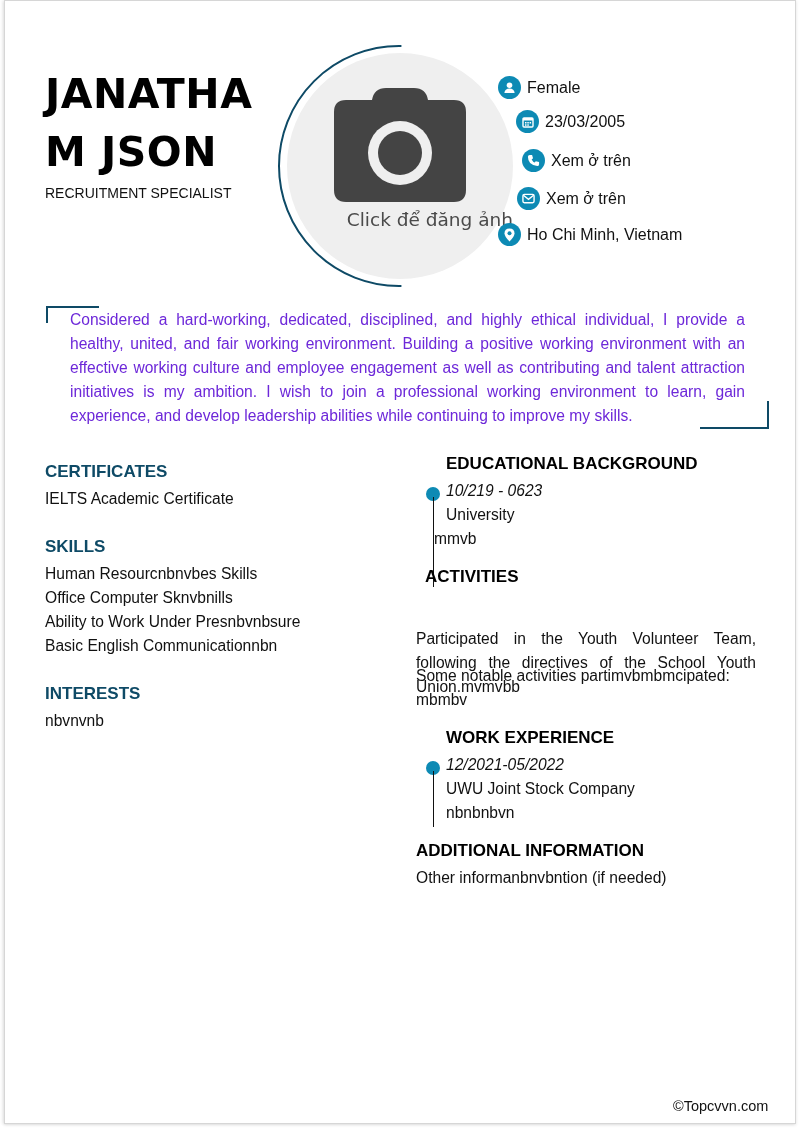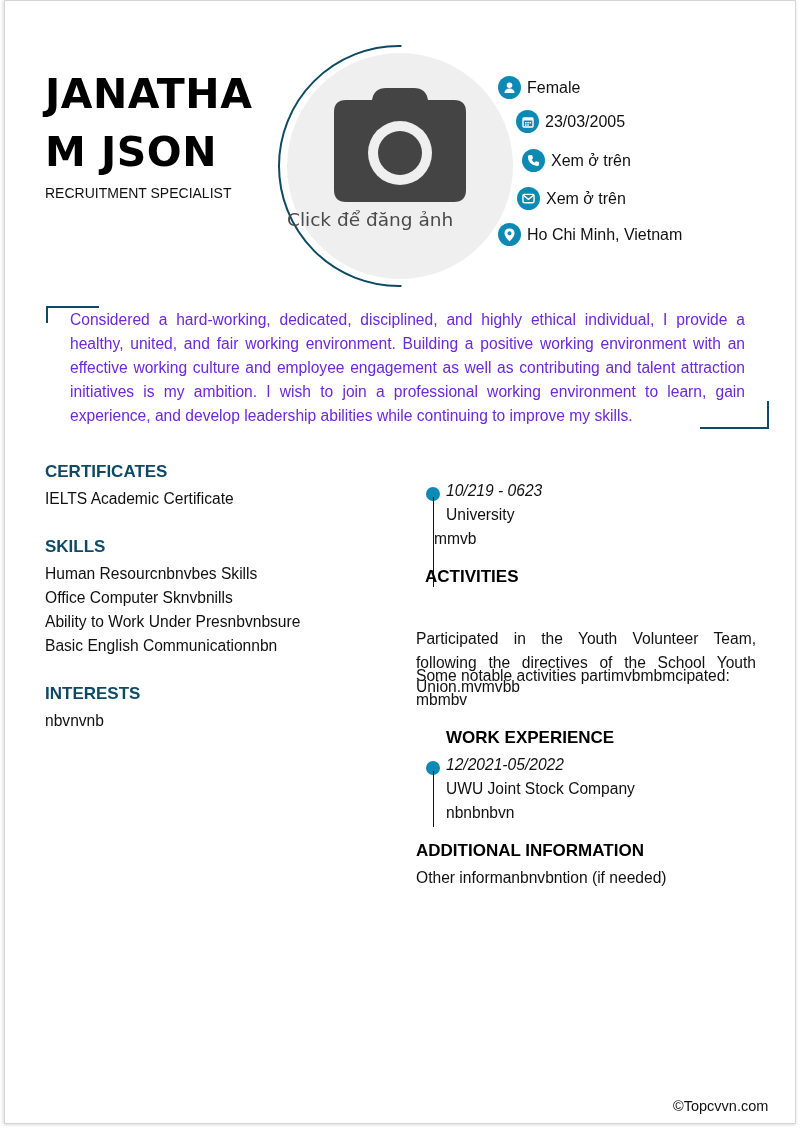--- a/index.html
+++ b/index.html
@@ -22,21 +22,21 @@
     position: absolute; left: 273px; top: 44px; width: 242px; height: 242px;
     border-radius: 50%; border: 2px solid #0e4a66;
     clip-path: inset(0 49% 0 0);
   }
   .avatar {
     position: absolute; left: 282px; top: 52px; width: 226px; height: 226px;
     border-radius: 50%; background: #efefef; cursor: pointer;
   }
   .avatar svg { position: absolute; left: 45px; top: 33px; }
   .avatar-label {
-    position: absolute; left: 0; top: 156px; width: 226px; text-align: left;
+    position: absolute; left: 0; top: 156px; width: 226px; text-align: right;
     font-family: "DejaVu Sans", sans-serif; font-size: 18.5px; color: #4a4a4a;
   }
   .contact-row { position: absolute; display: flex; align-items: center; font-size: 16px; color: #111; }
   .cicon {
     width: 23px; height: 23px; border-radius: 50%; background: #0d8ab4;
     display: inline-flex; align-items: center; justify-content: center; margin-right: 6px;
   }
   .summary {
     position: absolute; left: 65px; top: 307px; width: 675px;
     font-size: 15.6px; line-height: 24px; text-align: justify; color: #6d28d9;
@@ -135,20 +135,21 @@
 
   <div class="lhead" style="top:536px;">SKILLS</div>
   <div class="ltext" style="top:561px;">Human Resourcnbnvbes Skills</div>
   <div class="ltext" style="top:585px;">Office Computer Sknvbnills</div>
   <div class="ltext" style="top:609px;">Ability to Work Under Presnbvnbsure</div>
   <div class="ltext" style="top:633px;">Basic English Communicationnbn</div>
 
   <div class="lhead" style="top:683px;">INTERESTS</div>
   <div class="ltext" style="top:708px;">nbvnvnb</div>
 
+  <div class="rhead" style="left:441px; top:453px;">EDUCATIONAL BACKGROUND</div>
   <div class="tl-dot" style="left:421px; top:486px;"></div>
   <div class="tl-line" style="left:427.5px; top:496px; height:90px;"></div>
   <div class="rtext italic" style="left:441px; top:478px;">10/219 - 0623</div>
   <div class="rtext" style="left:441px; top:502px;">University</div>
   <div class="rtext" style="left:429px; top:526px;">mmvb</div>
 
   <div class="rhead" style="left:420px; top:566px;">ACTIVITIES</div>
   <div class="rtext justify" style="left:411px; top:599px; width:340px;margin-top:27px;">Participated in the Youth Volunteer Team, following the directives of the School Youth Union.mvmvbb</div>
   <div class="rtext" style="left:411px; top:663px; width:340px;">Some notable activities partimvbmbmcipated: mbmbv</div>
 

